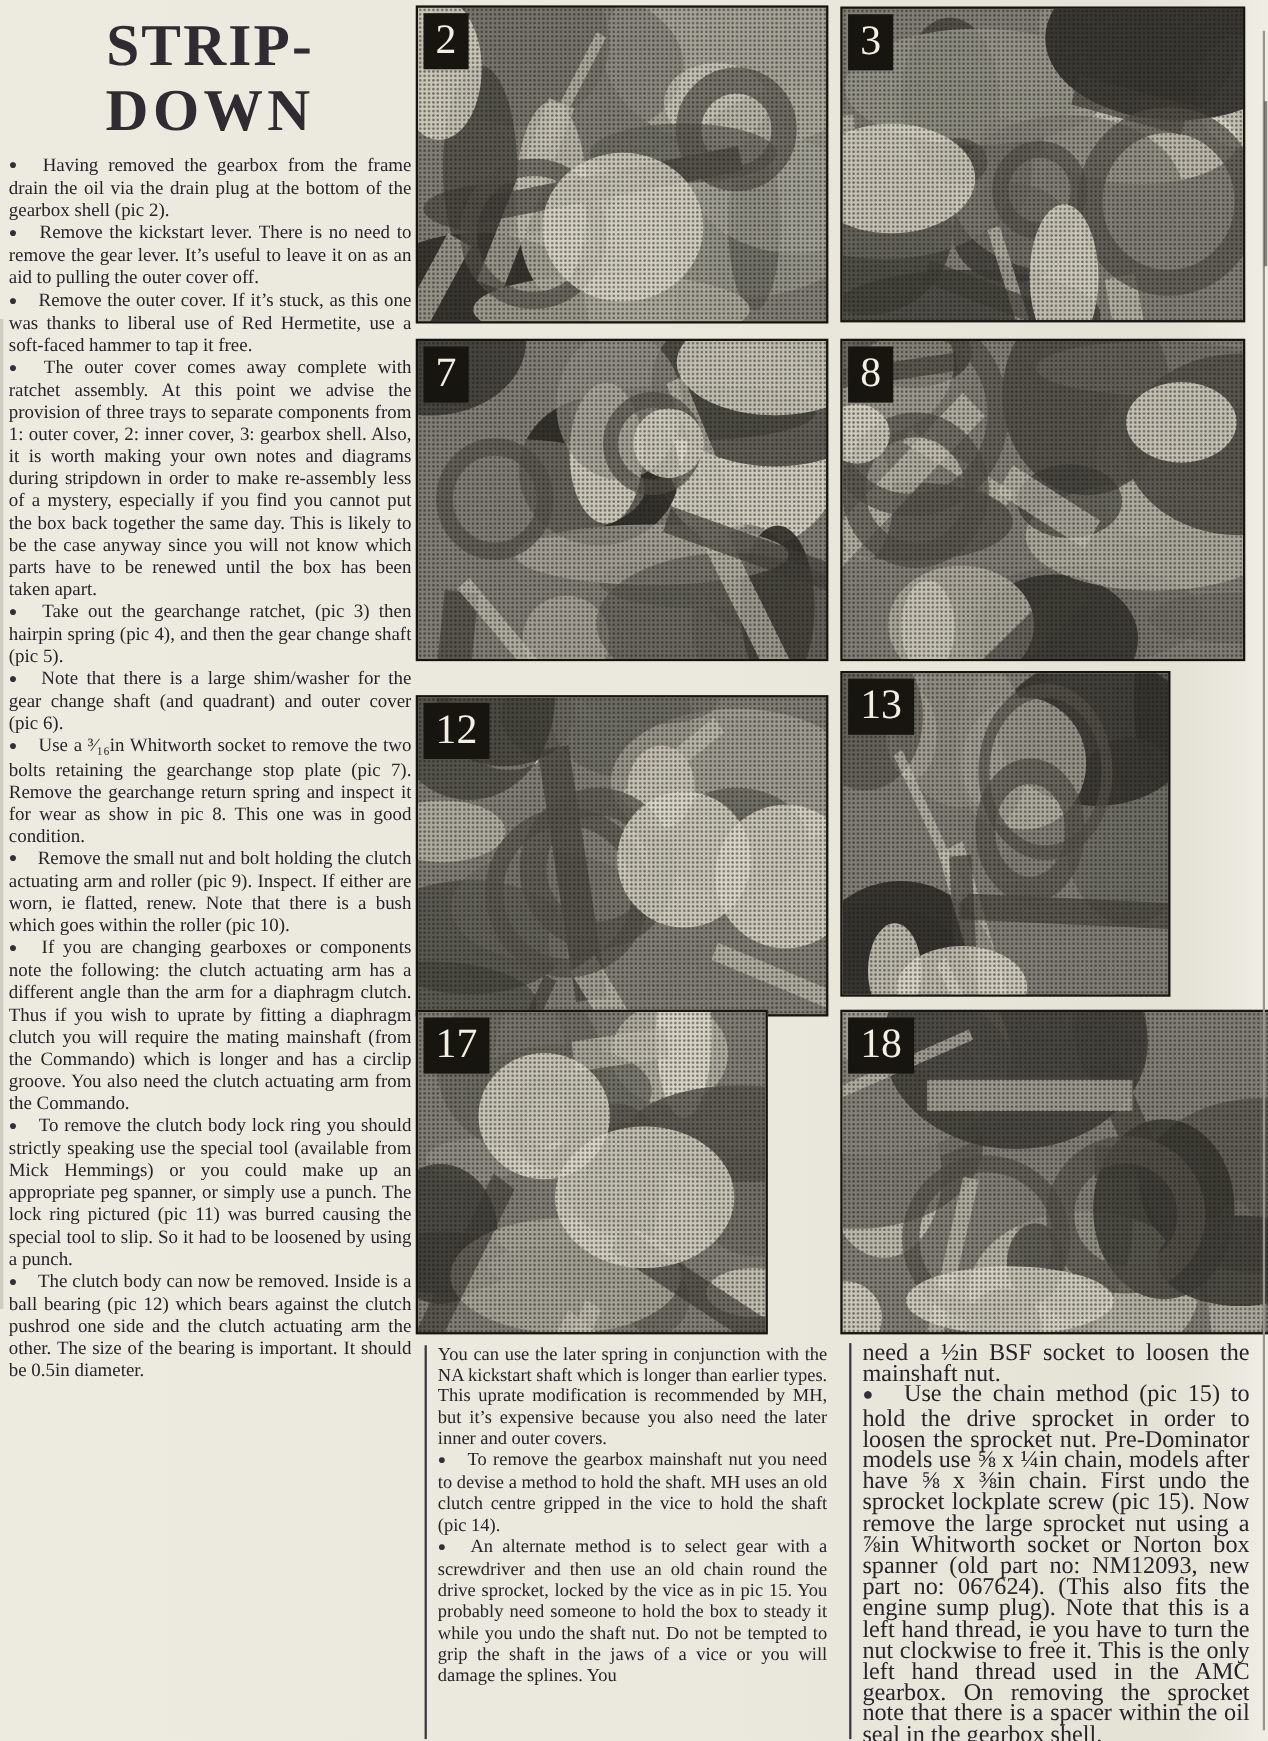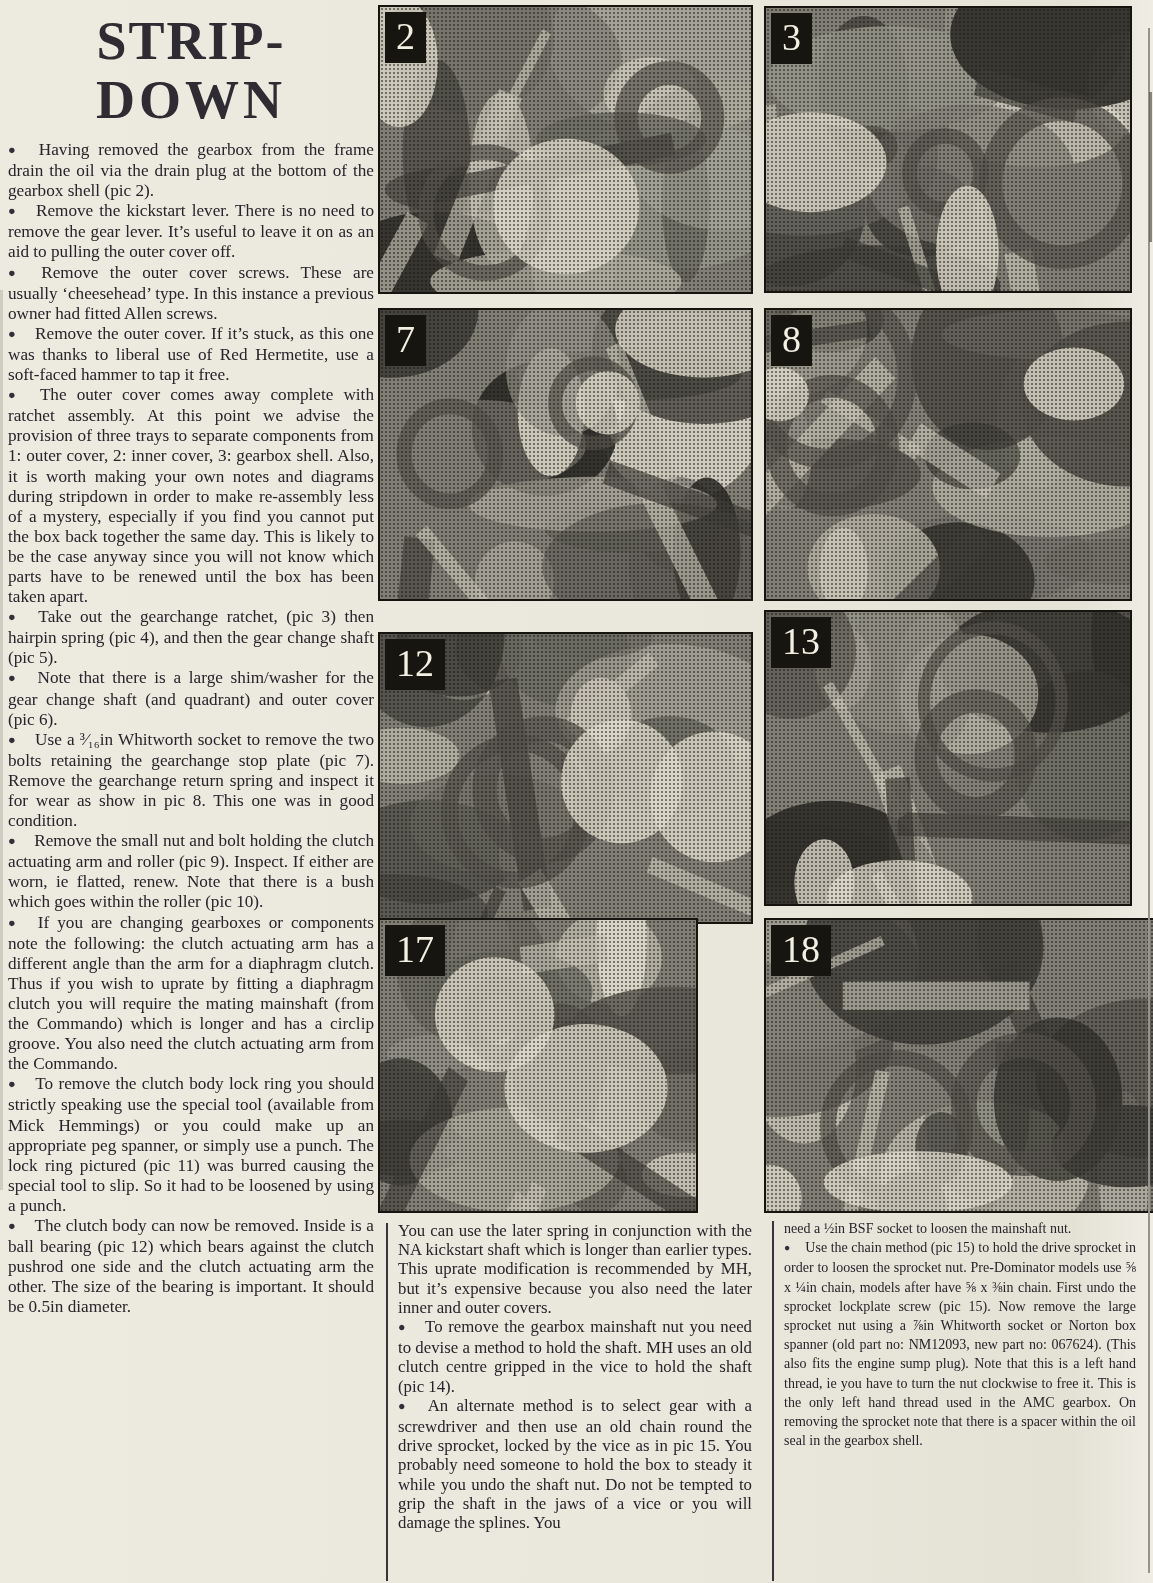--- a/index.html
+++ b/index.html
@@ -9,21 +9,21 @@
     margin:0 auto;
     background:linear-gradient(90deg,#edeadf 0%,#eae7dc 60%,#e4e1d5 93%,#efede4 100%);
     overflow:hidden;
     font-family:"Liberation Serif","DejaVu Serif",serif;
     color:#26232b;
   }
   
   .col{position:absolute;text-align:justify;overflow:hidden;}
   .col-left{left:8px;top:10px;width:366px;height:1568px;font-size:17.2px;line-height:20.1px;}
   .col-mid{left:398px;top:1221px;width:354px;height:362px;font-size:16.8px;line-height:19.2px;}
-  .col-right{left:784px;top:1219px;width:352px;height:364px;font-size:14px;line-height:19.2px;}
+  .col-right{left:784px;top:1219px;width:352px;height:364px;font-size:22px;line-height:19.2px;}
   .title{
     text-align:center;font-weight:700;color:#2e2c32;
     font-size:54px;line-height:59px;letter-spacing:2px;
     margin:2px 0 10px 0;
   }
   .title .t2{letter-spacing:4px;font-family:Liberation Serif, serif;}
   p.para{margin:0;padding:0;}
   .dot{font-size:0.74em;margin-right:1.45em;color:#322e3a;position:relative;top:-1px;}
   
   .photo{
@@ -41,42 +41,41 @@
     position:absolute;z-index:3;left:5px;top:5px;
     background:#16150f;color:#f3f0e3;
     font-size:38px;line-height:1;padding:5px 11px 8px 11px;
     font-family:"Liberation Serif","DejaVu Serif",serif;
   }
   .ph-2{left:378px;top:5px;width:375px;height:289px;}
   .ph-3{left:764px;top:6px;width:368px;height:287px;}
   .ph-7{left:378px;top:308px;width:375px;height:293px;}
   .ph-8{left:764px;top:308px;width:368px;height:293px;}
   .ph-12{left:378px;top:614px;width:375px;height:292px;margin-top:18px;}
-  .ph-13{left:764px;top:610px;width:368px;height:296px;}
+  .ph-13{left:764px;top:610px;width:300px;height:296px;}
   .ph-17{left:378px;top:918px;width:320px;height:295px;}
   .ph-18{left:764px;top:918px;width:396px;height:295px;}
   
   .vrule{position:absolute;width:2px;background:#37343c;}
   .rule-mid{left:386px;top:1223px;height:358px;}
   .rule-right{left:772px;top:1221px;height:360px;}
   .scan-edge{position:absolute;right:3px;top:28px;width:2px;height:1545px;background:#97948a;}
   .scan-smudge{position:absolute;right:1px;top:92px;width:3px;height:150px;background:#5a5850;opacity:.7;}
   .scan-left{position:absolute;left:0;top:290px;width:3px;height:900px;background:#cfccc1;}
 </style>
 </head>
 <body>
 
 <div class="page">
 
   <div class="col col-left">
     <h1 class="title"><span class="t1">STRIP-</span><br><span class="t2">DOWN</span></h1>
     <div id="left-paras">
         <p class="para"><span class="dot">●</span>Having removed the gearbox from the frame drain the oil via the drain plug at the bottom of the gearbox shell (pic 2).</p>
         <p class="para"><span class="dot">●</span>Remove the kickstart lever. There is no need to remove the gear lever. It’s useful to leave it on as an aid to pulling the outer cover off.</p>
-        <p class="para"><span class="dot">●</span>Remove the outer cover screws. These are usually ‘cheesehead’ type. In this instance a previous owner had fitted Allen screws.</p>
         <p class="para"><span class="dot">●</span>Remove the outer cover. If it’s stuck, as this one was thanks to liberal use of Red Hermetite, use a soft-faced hammer to tap it free.</p>
         <p class="para"><span class="dot">●</span>The outer cover comes away complete with ratchet assembly. At this point we advise the provision of three trays to separate components from 1: outer cover, 2: inner cover, 3: gearbox shell. Also, it is worth making your own notes and diagrams during stripdown in order to make re-assembly less of a mystery, especially if you find you cannot put the box back together the same day. This is likely to be the case anyway since you will not know which parts have to be renewed until the box has been taken apart.</p>
         <p class="para"><span class="dot">●</span>Take out the gearchange ratchet, (pic 3) then hairpin spring (pic 4), and then the gear change shaft (pic 5).</p>
         <p class="para"><span class="dot">●</span>Note that there is a large shim/washer for the gear change shaft (and quadrant) and outer cover (pic 6).</p>
         <p class="para"><span class="dot">●</span>Use a ³⁄₁₆in Whitworth socket to remove the two bolts retaining the gearchange stop plate (pic 7). Remove the gearchange return spring and inspect it for wear as show in pic 8. This one was in good condition.</p>
         <p class="para"><span class="dot">●</span>Remove the small nut and bolt holding the clutch actuating arm and roller (pic 9). Inspect. If either are worn, ie flatted, renew. Note that there is a bush which goes within the roller (pic 10).</p>
         <p class="para"><span class="dot">●</span>If you are changing gearboxes or components note the following: the clutch actuating arm has a different angle than the arm for a diaphragm clutch. Thus if you wish to uprate by fitting a diaphragm clutch you will require the mating mainshaft (from the Commando) which is longer and has a circlip groove. You also need the clutch actuating arm from the Commando.</p>
         <p class="para"><span class="dot">●</span>To remove the clutch body lock ring you should strictly speaking use the special tool (available from Mick Hemmings) or you could make up an appropriate peg spanner, or simply use a punch. The lock ring pictured (pic 11) was burred causing the special tool to slip. So it had to be loosened by using a punch.</p>
         <p class="para"><span class="dot">●</span>The clutch body can now be removed. Inside is a ball bearing (pic 12) which bears against the clutch pushrod one side and the clutch actuating arm the other. The size of the bearing is important. It should be 0.5in diameter.</p>
       </div>

